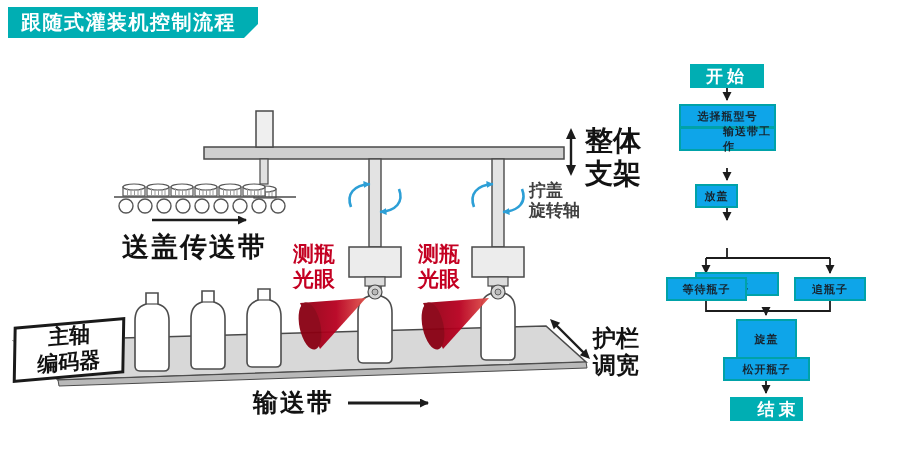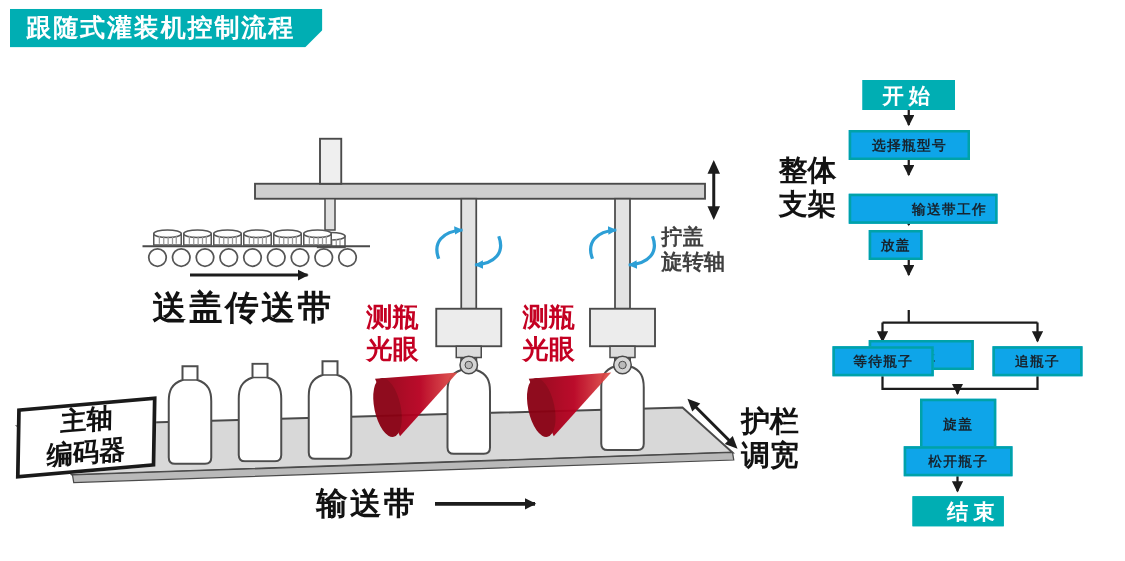--- a/index.html
+++ b/index.html
@@ -168,33 +168,33 @@
 
   <div id="title-banner">跟随式灌装机控制流程</div>
 
   <div class="m-label" style="left:122px; top:231px; font-size:27px; letter-spacing:2px;">送盖传送带</div>
   <div class="m-label lbl-red" style="left:293px; top:242px; font-size:21px;">测瓶
 光眼</div>
   <div class="m-label lbl-red" style="left:418px; top:242px; font-size:21px;">测瓶
 光眼</div>
   <div class="m-label lbl-blue" style="left:529px; top:180px; font-size:17px;">拧盖
 旋转轴</div>
-  <div class="m-label" style="left:585px; top:124px; font-size:23px;margin-left:38px;">整体
+  <div class="m-label" style="left:585px; top:124px; font-size:28px;">整体
 支架</div>
   <div class="m-label" style="left:593px; top:325px; font-size:23px;">护栏
 调宽</div>
   <div class="m-label" style="left:253px; top:388px; font-size:25px; letter-spacing:2px;">输送带</div>
   <div id="encoder-box">
     <span>主轴
 编码器</span>
   </div>
 
   <div class="fc-box fc-terminal" style="left:690px; top:64px; width:74px; height:24px;">开始</div>
   <div class="fc-box" style="left:679px; top:104px; width:97px; height:24px;">选择瓶型号</div>
-  <div class="fc-box" style="left:679px; top:155px; width:119px; height:24px;padding-left:42px;">输送带工作</div>
+  <div class="fc-box" style="left:679px; top:127px; width:97px; height:24px;padding-left:42px;">输送带工作</div>
   <div class="fc-box" style="left:695px; top:184px; width:43px; height:24px;">放盖</div>
   <div class="fc-box" style="left:695px; top:224px; width:84px; height:24px;margin-top:48px;">抓盖</div>
   <div class="fc-box" style="left:666px; top:277px; width:81px; height:24px;">等待瓶子</div>
   <div class="fc-box" style="left:794px; top:277px; width:72px; height:24px;">追瓶子</div>
   <div class="fc-box" style="left:736px; top:319px; width:61px; height:40px;">旋盖</div>
   <div class="fc-box" style="left:723px; top:357px; width:87px; height:24px;">松开瓶子</div>
   <div class="fc-box fc-terminal" style="left:730px; top:397px; width:73px; height:24px;padding-left:24px;">结束</div>
 
 </div>
 

